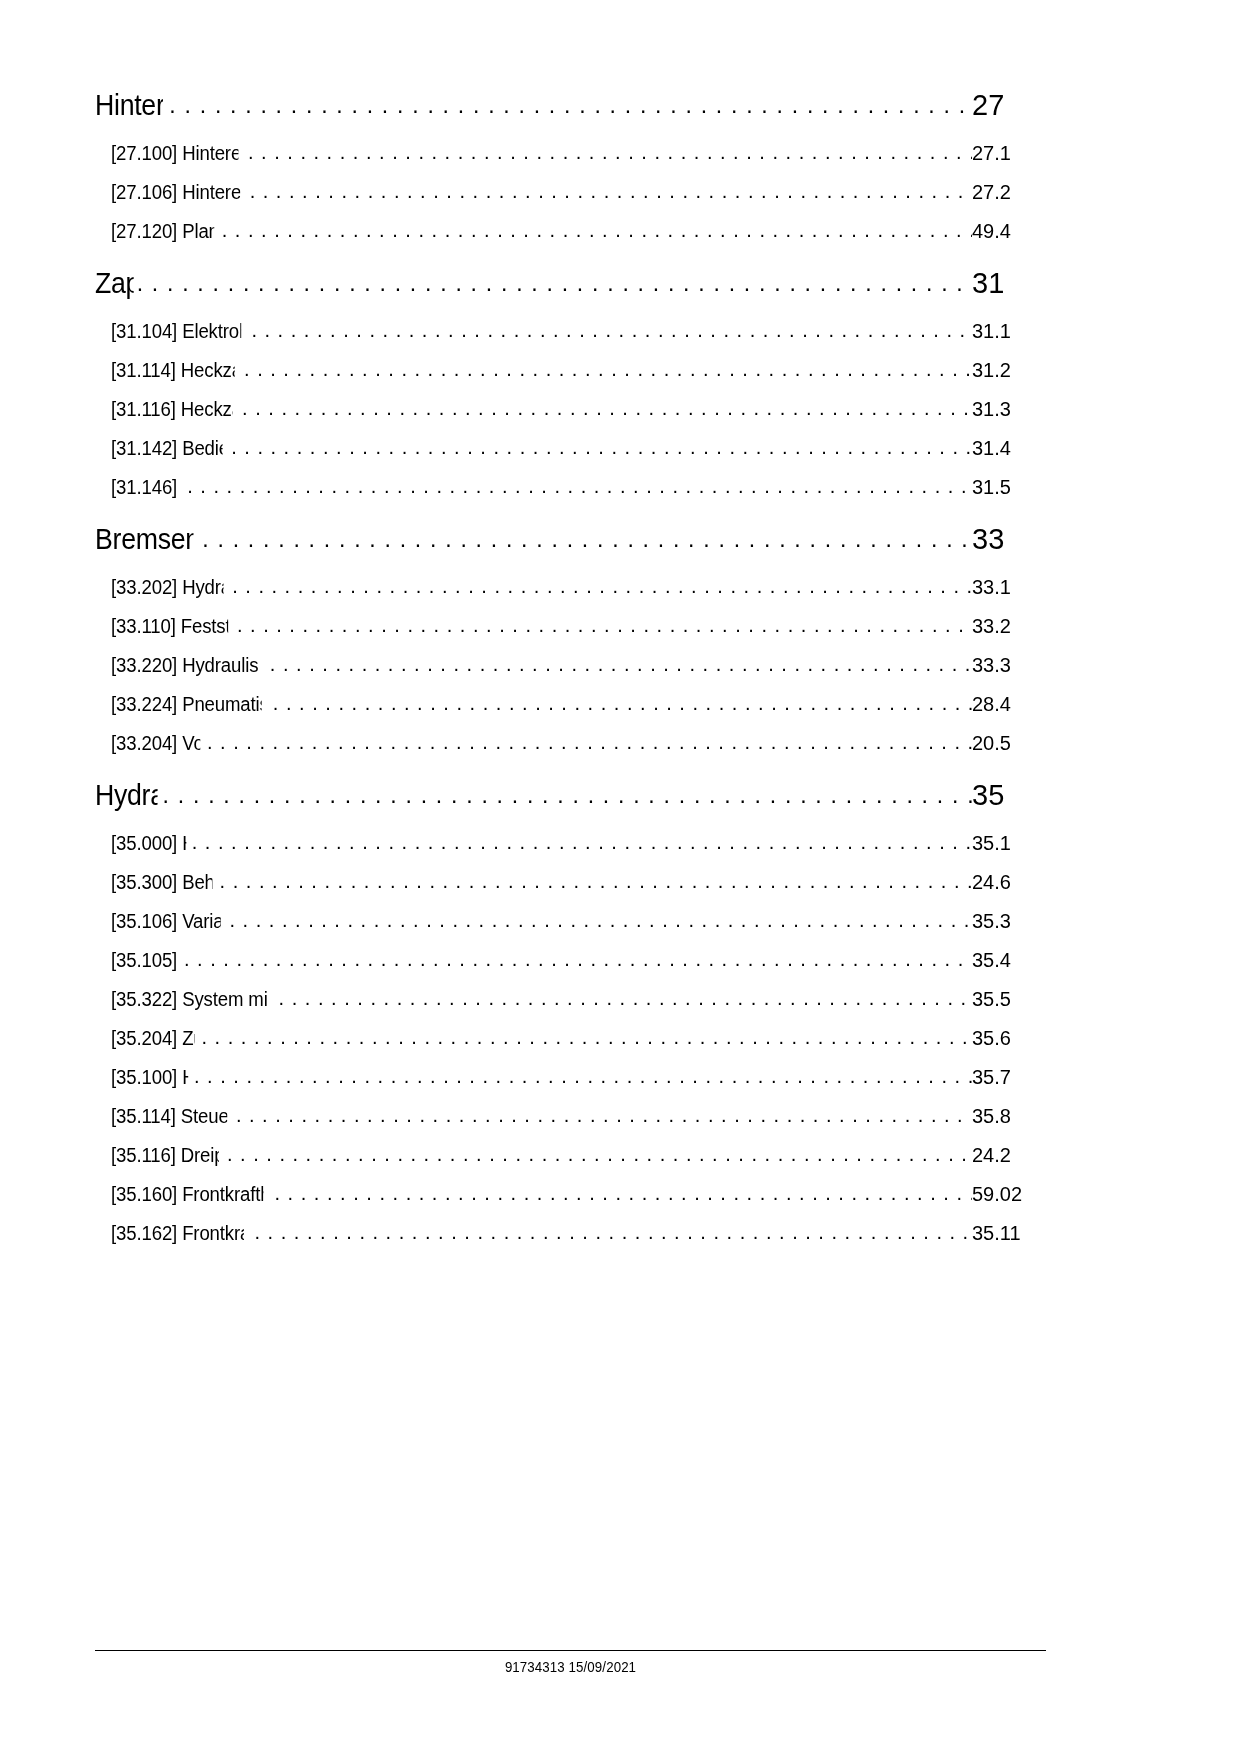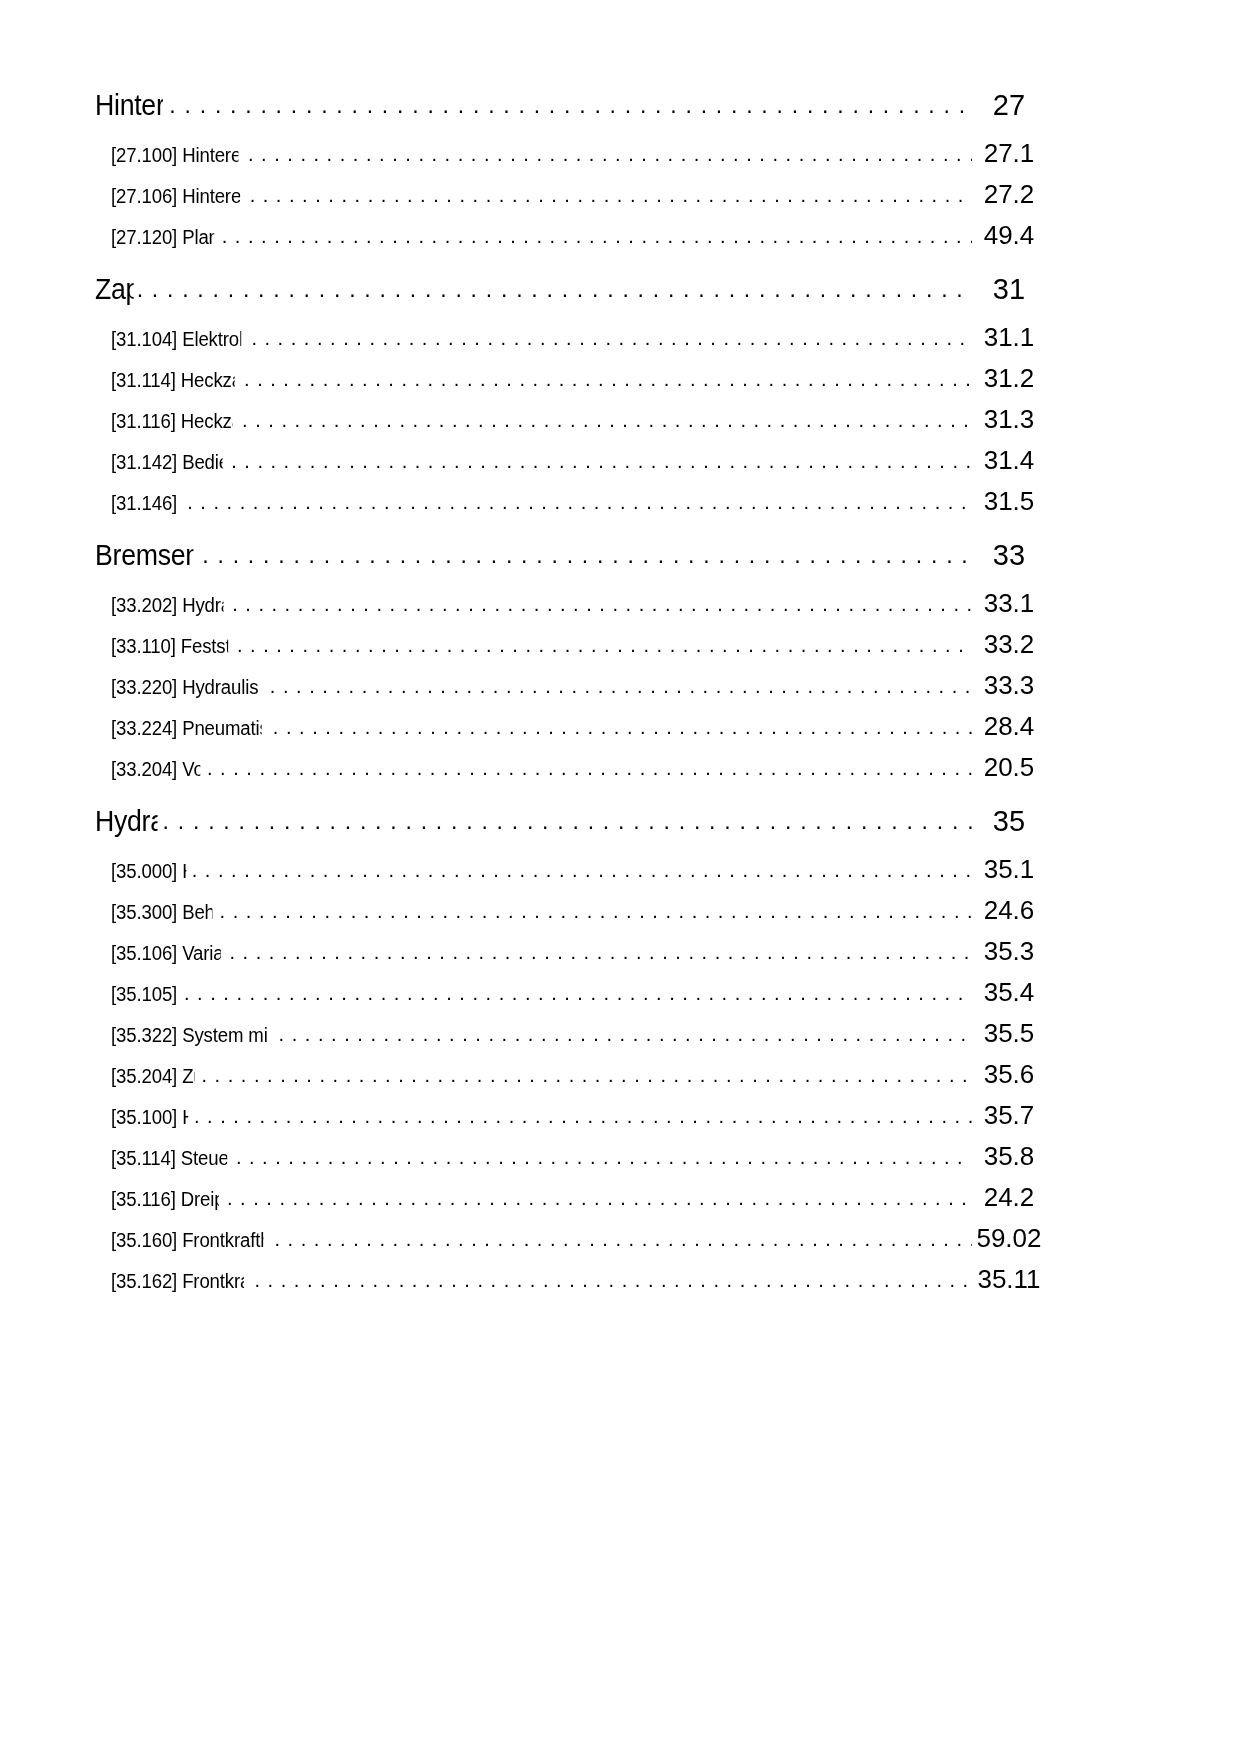--- a/index.html
+++ b/index.html
@@ -49,21 +49,21 @@
     overflow: hidden;
     white-space: nowrap;
     min-width: 8px;
   }
   .row .leader::before {
     content: ". . . . . . . . . . . . . . . . . . . . . . . . . . . . . . . . . . . . . . . . . . . . . . . . . . . . . . . . . . . . . . . . . . . . . . . . . . . . . . . . . . . . . . . . . . . . . . . . . . . . . . . . . . . . . . . . . . . . . . . . . . . . . . . . . . . . . . . . . . . . . . . . . . . . . . . . . . . . . . . . .";
     letter-spacing: 0.5px;
   }
   .row .pagenum {
     flex: 0 0 auto;
-    text-align: center;
+    text-align: left;
   }
 
   
   .section-row {
     margin-bottom: 10px;
   }
   .section-row .label {
     font-size: 29px;
     line-height: 38px;
     letter-spacing: -0.3px;
@@ -99,21 +99,21 @@
   }
   .entry-row .leader {
     font-size: 20px;
     position: relative;
     top: -1px;
   }
   .entry-row .leader::before {
     letter-spacing: 1.0px;
   }
   .entry-row .pagenum {
-    font-size: 26px;
+    font-size: 20px;
     line-height: 30px;
     width: 74px;
   }
 
   
   .group + .group {
     margin-top: 18px;
   }
   .group .section-row {
     margin-bottom: 14px;
@@ -289,14 +289,18 @@
           <span class="pagenum">59.02</span>
         </div>
         <div class="row entry-row">
           <span class="label">[35.162] Frontkraftheber, Zylinder und Leitungen</span>
           <span class="leader"></span>
           <span class="pagenum">35.11</span>
         </div>
       </div>
     </div>
 
+  <div class="footer">
+    <div class="footer-rule"></div>
+    <div class="footer-text">91734313 15/09/2021</div>
+  </div>
 
 </div>
 
 </body></html>

